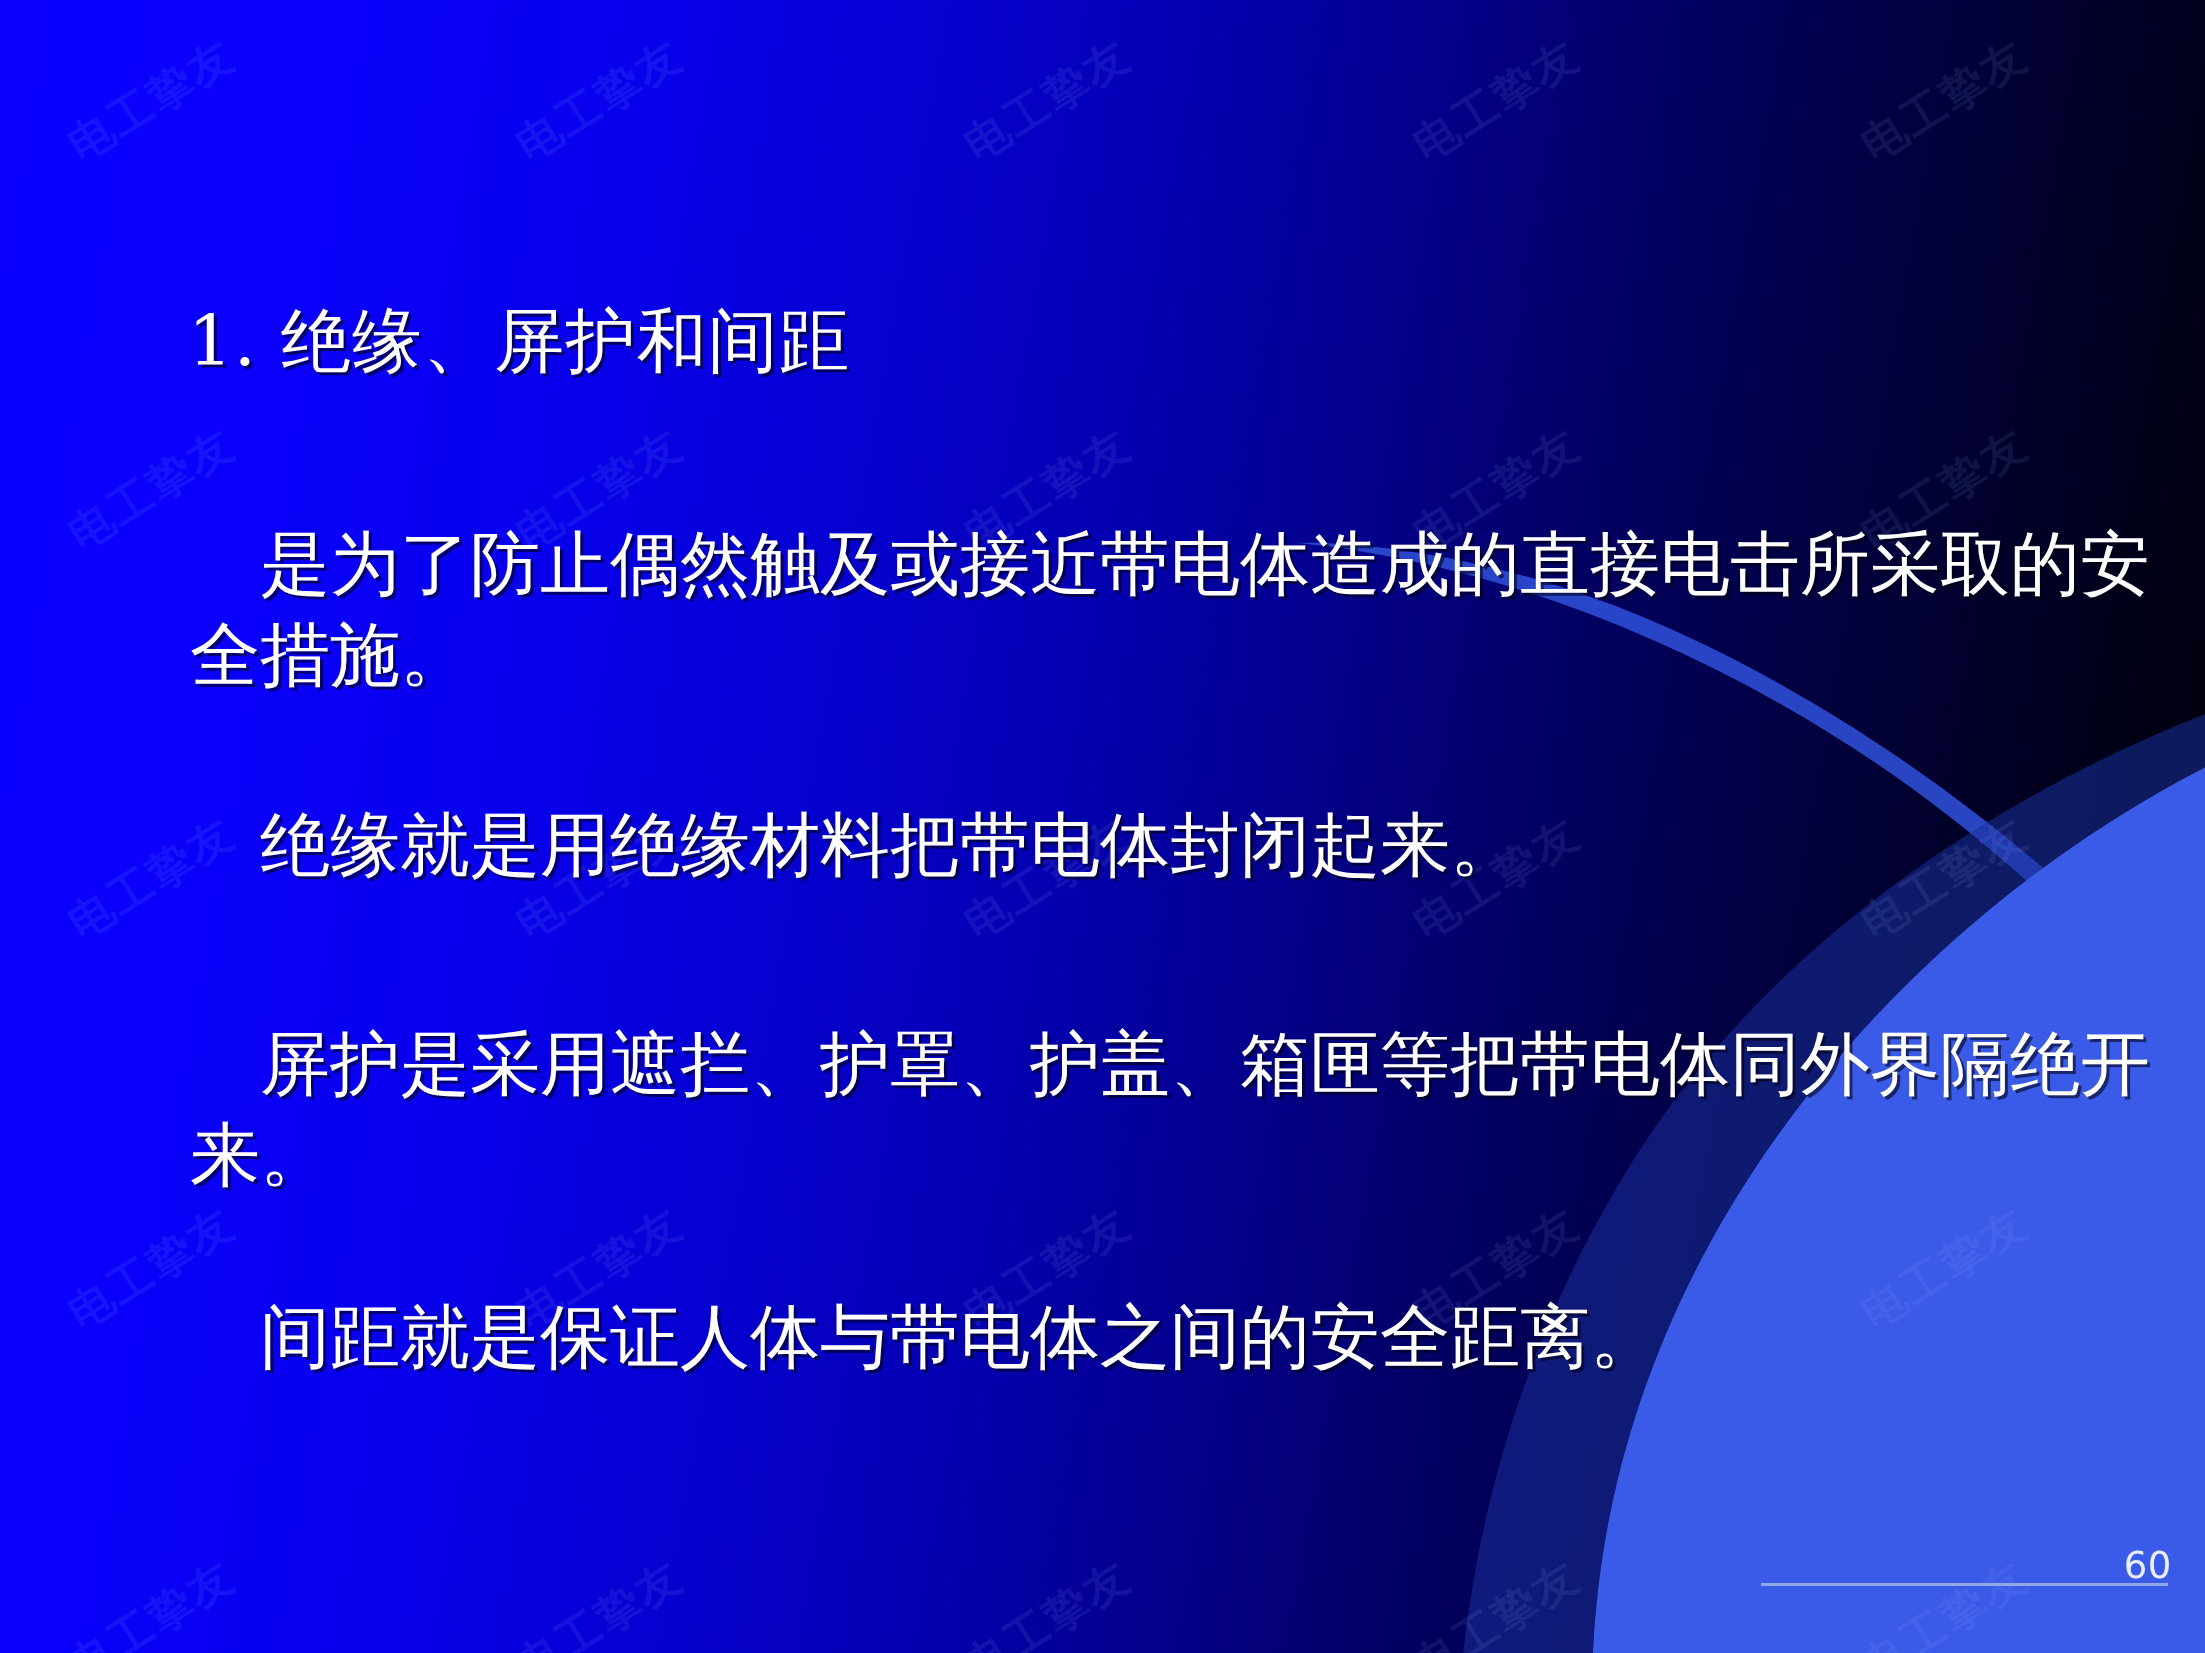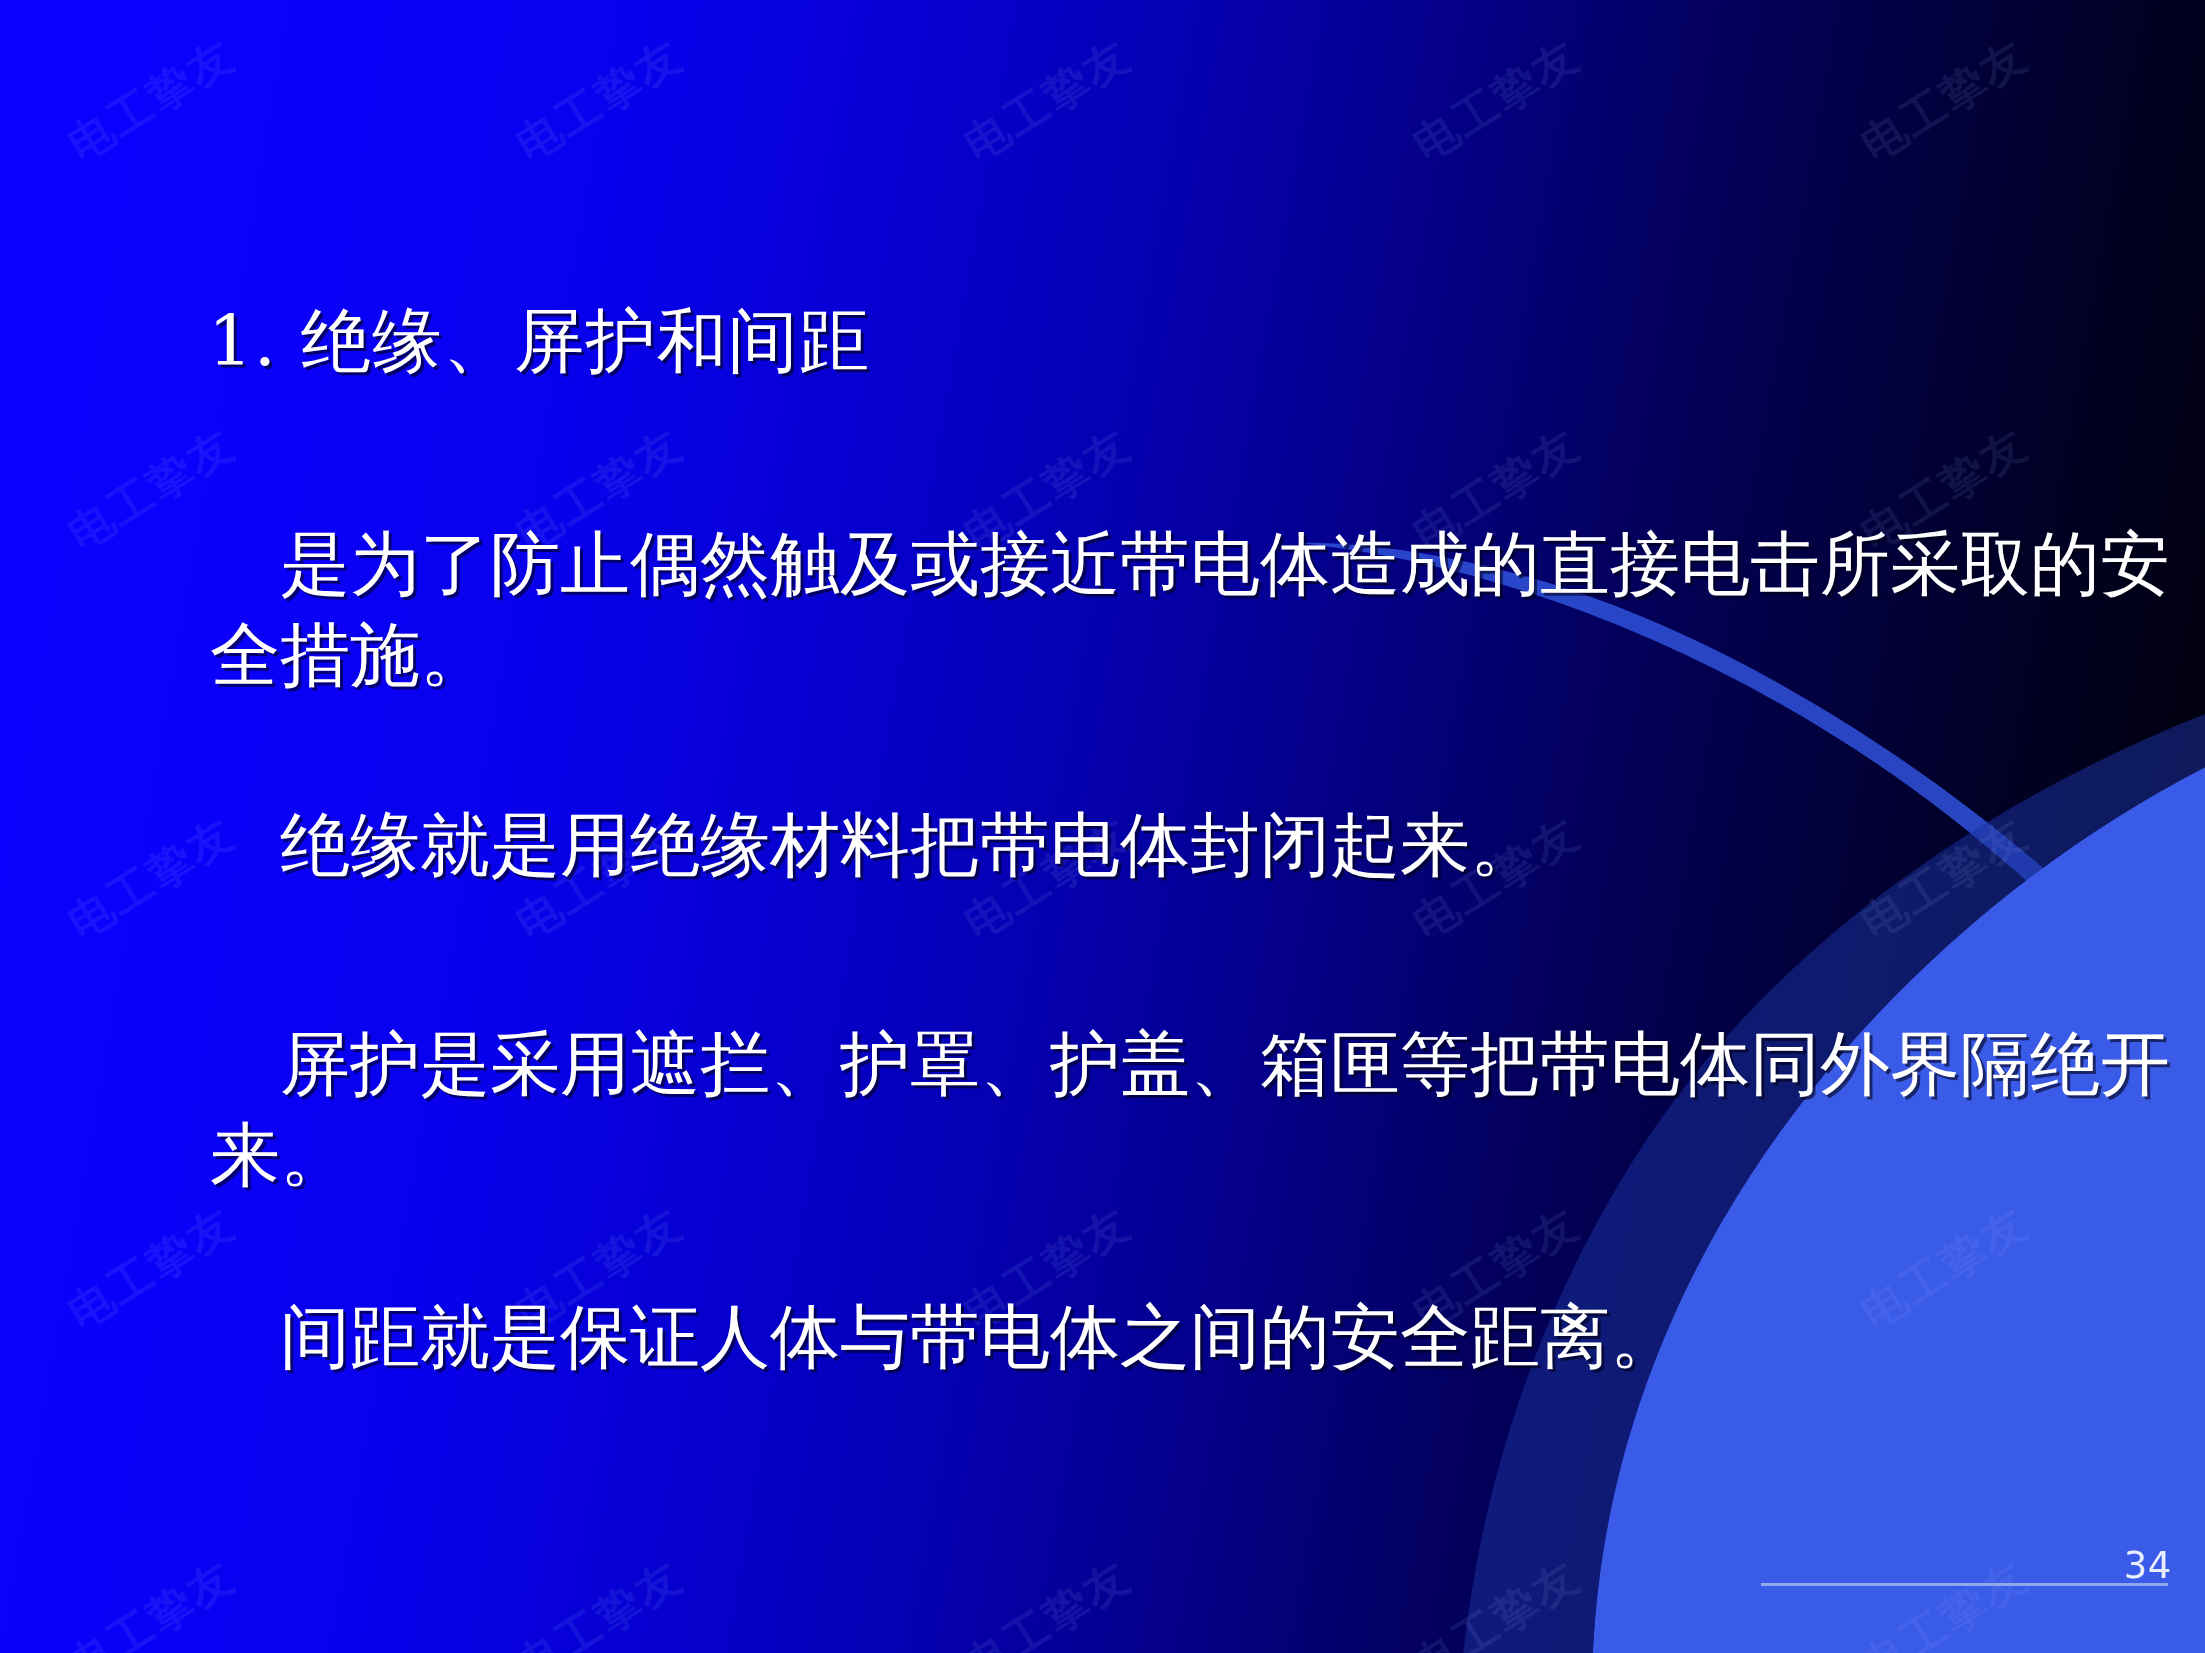--- a/index.html
+++ b/index.html
@@ -68,21 +68,20 @@
     transform: rotate(-32deg);
     white-space: nowrap;
     user-select: none;
   }
 
   
   #content {
     position: absolute;
     inset: 0;
     z-index: 5;
-    margin-left: 20px;
   }
 
   .slide-title {
     position: absolute;
     left: 188px;
     top: 304px;
     font-size: 70px;
     line-height: 1.06;
     color: #ffffff;
     font-weight: 400;
@@ -198,20 +197,20 @@
 
     <div class="body-par" id="par-1">是为了防止偶然触及或接近带电体造成的直接电击所采取的安全措施。</div>
 
     <div class="body-par" id="par-2">绝缘就是用绝缘材料把带电体封闭起来。</div>
 
     <div class="body-par" id="par-3">屏护是采用遮拦、护罩、护盖、箱匣等把带电体同外界隔绝开来。</div>
 
     <div class="body-par" id="par-4">间距就是保证人体与带电体之间的安全距离。</div>
   </div>
 
-  <div id="page-number">34</div>
+  <div id="page-number">60</div>
 
   <div id="brand-logo">
     <div class="brand-rule"></div>
   </div>
 
 </div>
 
 
 </body></html>

